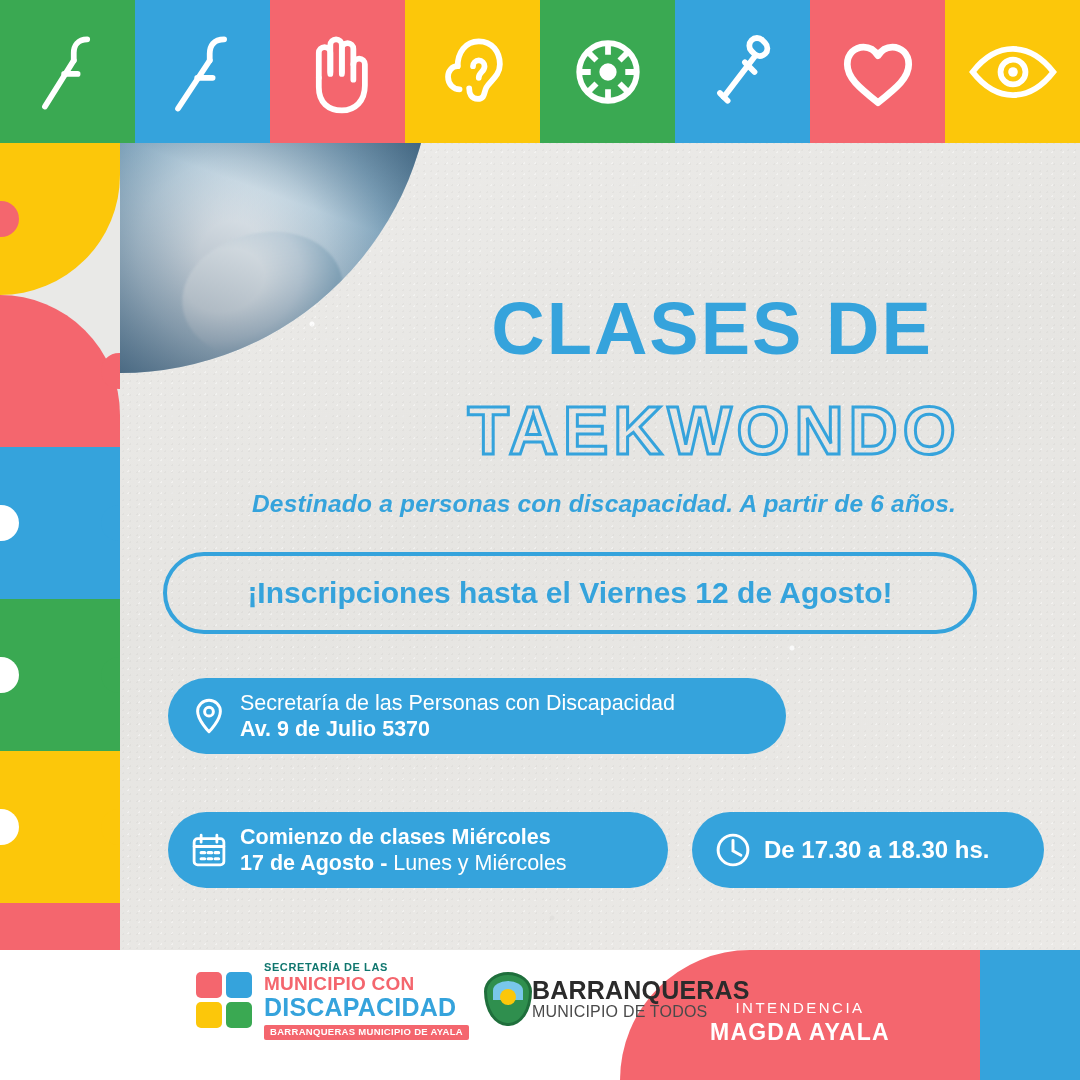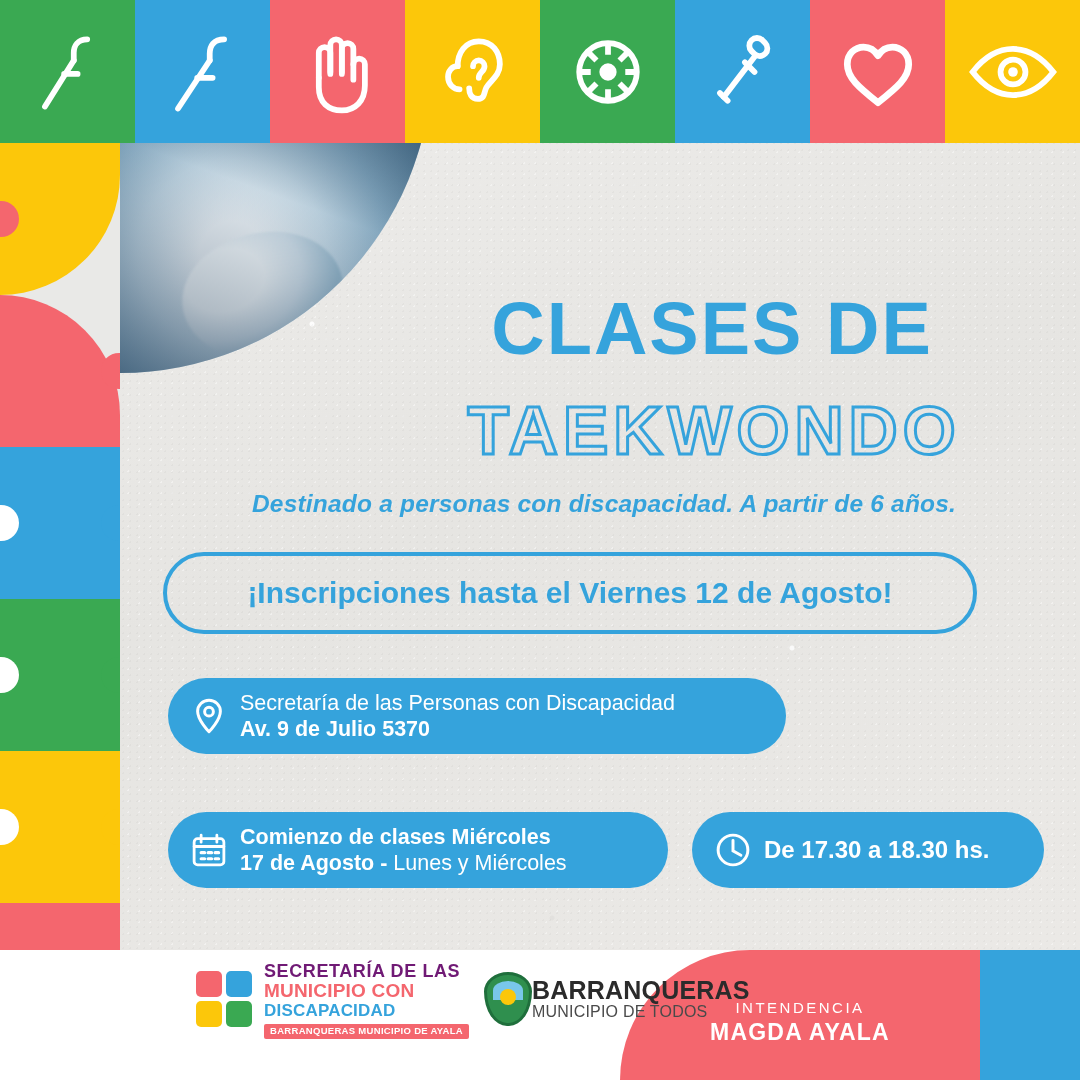--- a/index.html
+++ b/index.html
@@ -123,23 +123,23 @@
   .footer-red {
     position:absolute; right:100px; bottom:0; width:360px; height:130px; background:#f4666e;
     border-top-left-radius:130px;
   }
   .footer-blue { position:absolute; right:0; bottom:0; width:100px; height:130px; background:#35a3dc; }
 
   .logo-sec { position:absolute; left:196px; top:962px; display:flex; align-items:center; gap:10px; z-index:9; }
   .puzzle-logo { width:58px; height:58px; position:relative; }
   .puzzle-logo i { position:absolute; width:26px; height:26px; border-radius:5px; display:block; }
   .sec-text { line-height:1.08; }
-  .sec-text .t1 { font-size:18px; font-weight:bold; color:#701a75; letter-spacing:.6px; }
+  .sec-text .t1 { font-size:11px; font-weight:bold; color:#0f766e; letter-spacing:.6px; }
   .sec-text .t2 { font-size:19px; font-weight:bold; color:#f4666e; letter-spacing:.2px; }
-  .sec-text .t3 { font-size:17px; font-weight:bold; color:#35a3dc; letter-spacing:.2px; }
+  .sec-text .t3 { font-size:25px; font-weight:bold; color:#35a3dc; letter-spacing:.2px; }
   .sec-text .t4 {
     margin-top:3px; display:inline-block; background:#f4666e; color:#fff;
     font-size:9.5px; font-weight:bold; padding:2px 6px; border-radius:2px; letter-spacing:.3px;
   }
 
   .logo-muni { position:absolute; left:484px; top:972px; display:flex; align-items:center; gap:0; z-index:9; }
   .shield { width:48px; height:54px; position:relative; }
   .shield .sh {
     position:absolute; inset:0; background:#2f8f4e;
     border-radius:50% 50% 48% 48% / 36% 36% 64% 64%;

